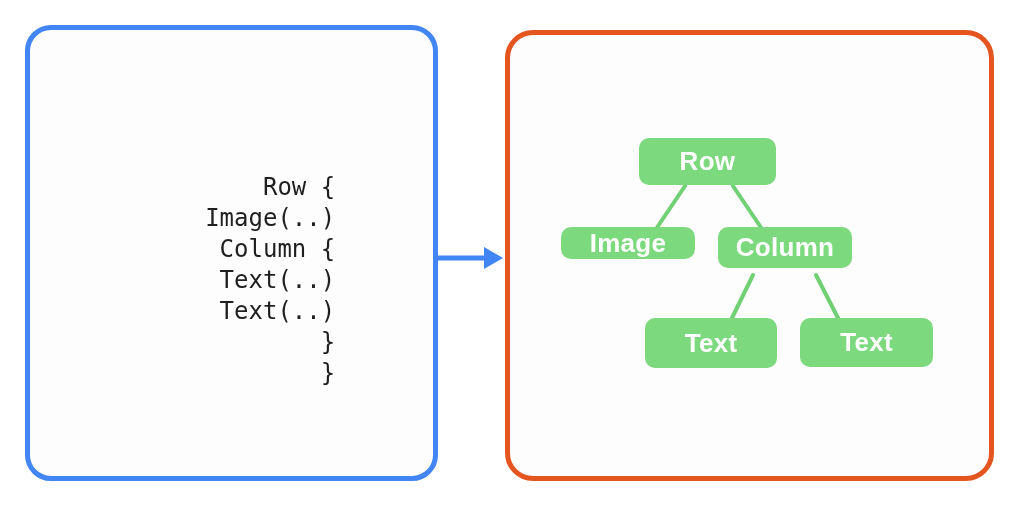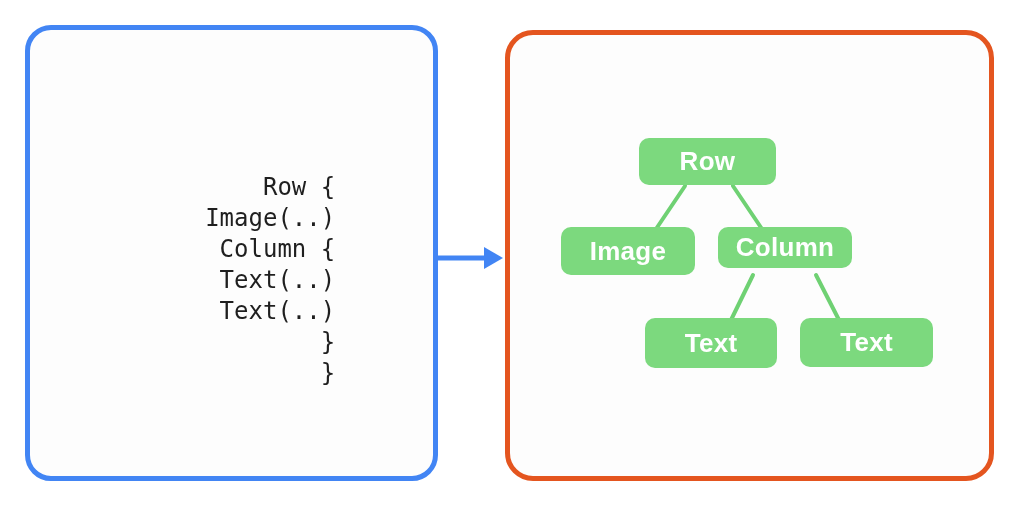--- a/index.html
+++ b/index.html
@@ -69,21 +69,21 @@
     align-items: center;
     justify-content: center;
     background: var(--node-green);
     color: var(--node-text);
     border-radius: 10px;
     font-size: 26px;
     font-weight: 600;
     letter-spacing: 0.3px;
   }
   .node-row    { left: 639px; top: 138px; width: 137px; height: 47px; }
-  .node-image  { left: 561px; top: 227px; width: 134px; height: 48px; }
+  .node-image  { left: 561px; top: 227px; width: 134px; height: 32px; }
   .node-column { left: 718px; top: 227px; width: 134px; height: 41px; }
   .node-text-1 { left: 645px; top: 318px; width: 132px; height: 50px; }
   .node-text-2 { left: 800px; top: 318px; width: 133px; height: 49px; }
 </style>
 </head>
 <body>
 
 <div class="canvas">
 
   <div class="panel code-panel"></div>

